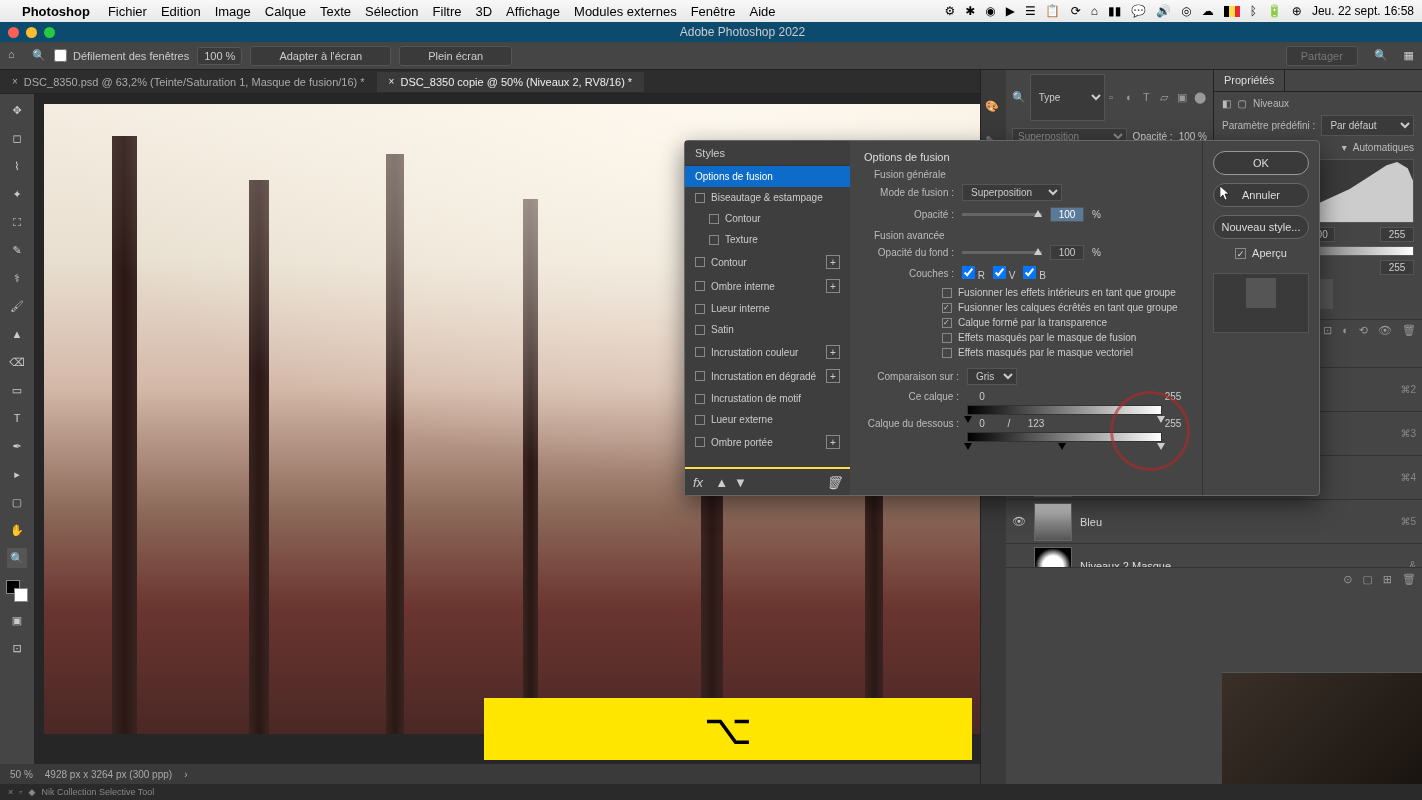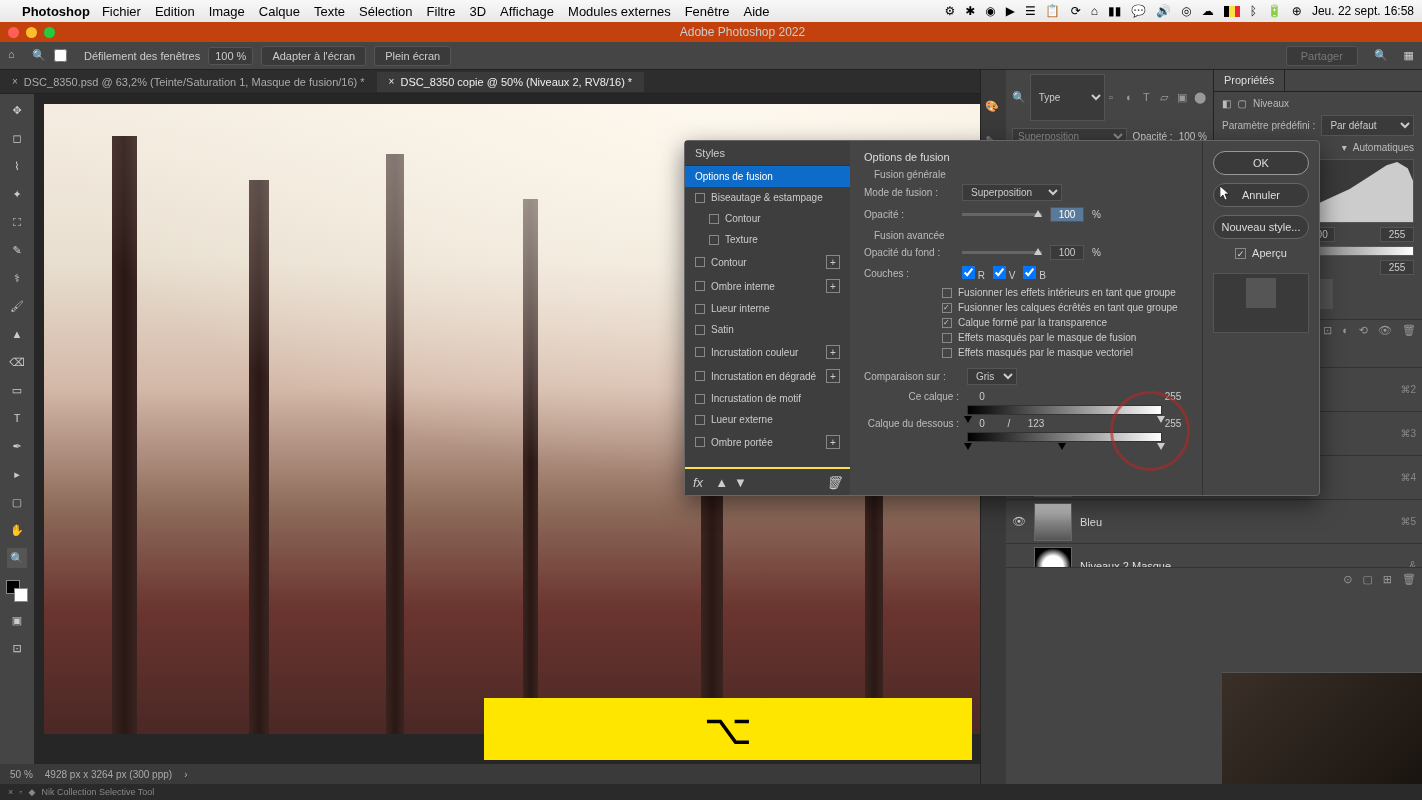--- a/index.html
+++ b/index.html
@@ -1,35 +1,35 @@
 <!DOCTYPE html>
 <html><head>
 <meta charset="utf-8">
 <style>
 *{margin:0;padding:0;box-sizing:border-box;font-family:-apple-system,BlinkMacSystemFont,"Segoe UI",sans-serif;user-select:none}
 body{background:#323232;width:1422px;height:800px;overflow:hidden;color:#ccc;font-size:11px}
 .menubar{height:22px;background:linear-gradient(#f8f8f8,#e8e8e8);display:flex;align-items:center;padding:0 8px;color:#000;font-size:13px}
 .menubar .apple{margin-right:14px;font-size:14px}
-.menubar .app-name{font-weight:600;margin-right:12px}
+.menubar .app-name{font-weight:600;margin-right:18px}
 .menubar .menu-item{margin-right:14px;cursor:pointer}
 .menubar .right{margin-left:auto;display:flex;gap:10px;align-items:center;font-size:12px}
 .menubar .right span{font-size:12px}
-.window-titlebar{height:20px;background:#c2410c;display:flex;align-items:center;padding-left:8px;gap:8px}
+.window-titlebar{height:20px;background:#0c4a6e;display:flex;align-items:center;padding-left:8px;gap:8px}
 .traffic{display:flex;gap:7px}
 .traffic span{width:11px;height:11px;border-radius:50%}
 .traffic .red{background:#ff5f56}
 .traffic .yellow{background:#ffbd2e}
 .traffic .green{background:#27c93f}
 .window-title{flex:1;text-align:center;font-size:12px;color:#ccc}
 .optionbar{height:28px;background:#454545;display:flex;align-items:center;padding:0 8px;gap:8px;border-bottom:1px solid #222}
 .optionbar .home-icon{width:16px;height:16px;color:#bbb}
 .optionbar .pointer-icon{width:14px;height:14px;color:#bbb}
-.optionbar .checkbox-option{display:flex;align-items:center;gap:17px;font-size:11px;color:#ccc}
+.optionbar .checkbox-option{display:flex;align-items:center;gap:6px;font-size:11px;color:#ccc}
 .optionbar .zoom-select{background:#3a3a3a;border:1px solid #555;color:#ccc;padding:2px 6px;font-size:11px;border-radius:3px}
-.optionbar .btn{background:#3a3a3a;border:1px solid #555;color:#ccc;padding:3px 10px;font-size:11px;border-radius:3px}
+.optionbar .btn{background:#3a3a3a;border:1px solid #555;color:#ccc;padding:3px 28px;font-size:11px;border-radius:3px}
 .optionbar .spacer{flex:1}
 .optionbar .share-btn{background:#3a3a3a;border:1px solid #555;color:#777;padding:3px 14px;font-size:11px;border-radius:3px}
 .tabbar{height:24px;background:#2d2d2d;display:flex;align-items:center;border-bottom:1px solid #222}
 .tabbar .tab{padding:4px 12px;font-size:11px;color:#aaa;display:flex;align-items:center;gap:6px}
 .tabbar .tab.active{background:#3a3a3a;color:#eee}
 .tabbar .tab .close{font-size:10px}
 .main-area{display:flex;height:calc(800px - 22px - 20px - 28px - 24px - 20px - 16px)}
 .toolbar{width:34px;background:#454545;display:flex;flex-direction:column;align-items:center;padding-top:6px;gap:8px}
 .toolbar .tool{width:20px;height:20px;display:flex;align-items:center;justify-content:center;color:#ccc;cursor:pointer;position:relative}
 .toolbar .tool.active{background:#555}
@@ -92,21 +92,21 @@
 .style-item.selected{background:#0d6cc9;color:#fff}
 .style-item .cb{width:10px;height:10px;border:1px solid #888;flex-shrink:0}
 .style-item .plus-btn{margin-left:auto;width:14px;height:14px;border:1px solid #888;display:flex;align-items:center;justify-content:center;font-size:10px}
 .styles-footer{height:28px;display:flex;align-items:center;padding:0 8px;gap:8px;border-top:2px solid #fde047}
 .styles-footer span{font-style:italic;font-size:13px}
 .styles-footer .arrows{display:flex;gap:6px;margin-left:4px}
 .styles-footer .trash{margin-left:auto}
 .dialog-center{flex:1;padding:10px 14px;font-size:10px;color:#ccc;border-right:1px solid #333}
 .section-title{font-size:11px;color:#ddd;margin-bottom:6px}
 .form-row{display:flex;align-items:center;gap:8px;margin-bottom:6px}
-.form-row .label{min-width:90px;color:#bbb}
+.form-row .label{text-align:right;min-width:90px;color:#bbb}
 .form-row select{background:#3a3a3a;border:1px solid #555;color:#ccc;font-size:10px;padding:1px 4px;width:100px}
 .form-row input[type=text]{background:#3a3a3a;border:1px solid #555;color:#ccc;font-size:10px;padding:1px 4px;width:34px;text-align:center}
 .form-row input.sel{background:#5a7a9a;color:#fff}
 .form-row .slider-track{flex:1;height:3px;background:#666;position:relative;max-width:80px}
 .form-row .slider-thumb{position:absolute;right:0;top:-3px;width:0;height:0;border-left:4px solid transparent;border-right:4px solid transparent;border-bottom:7px solid #ccc}
 .checkbox-row{display:flex;align-items:center;gap:6px;margin-bottom:4px;margin-left:78px}
 .checkbox-row .cb{width:10px;height:10px;border:1px solid #888;flex-shrink:0}
 .checkbox-row .cb.checked::after{content:"✓";font-size:8px;color:#ccc;display:block;line-height:8px}
 .blendif-section{margin-top:10px}
 .blendif-row{display:flex;align-items:center;gap:8px;margin-bottom:3px}

